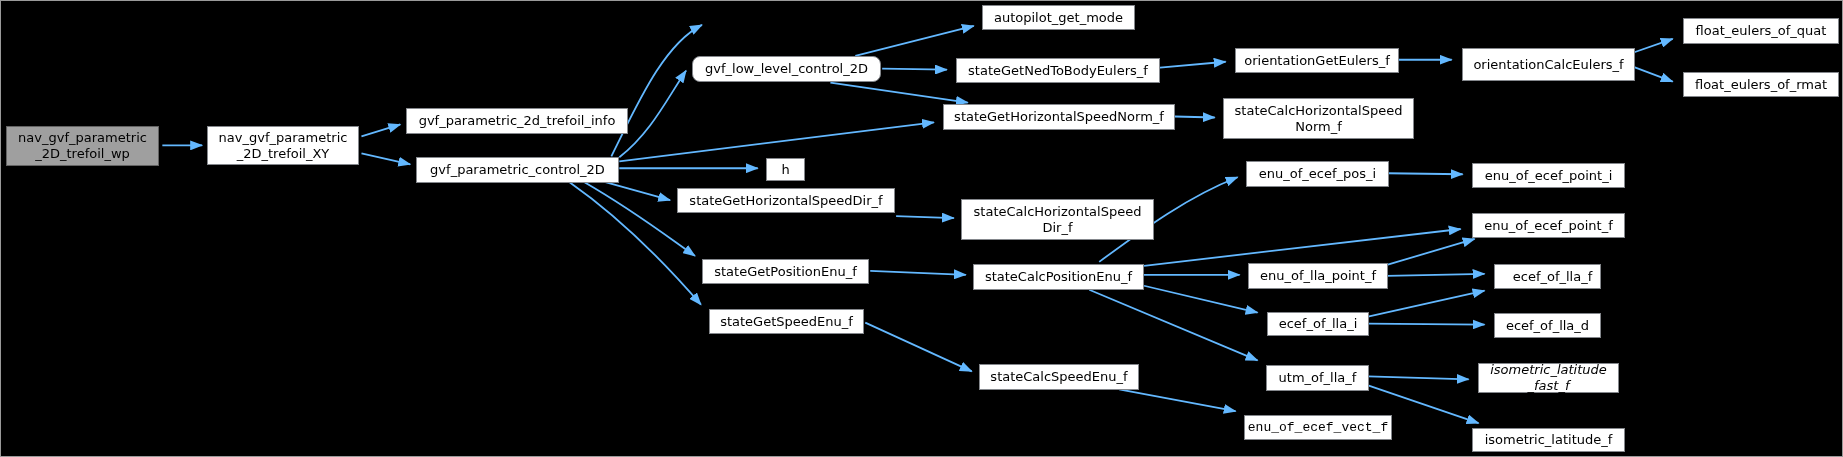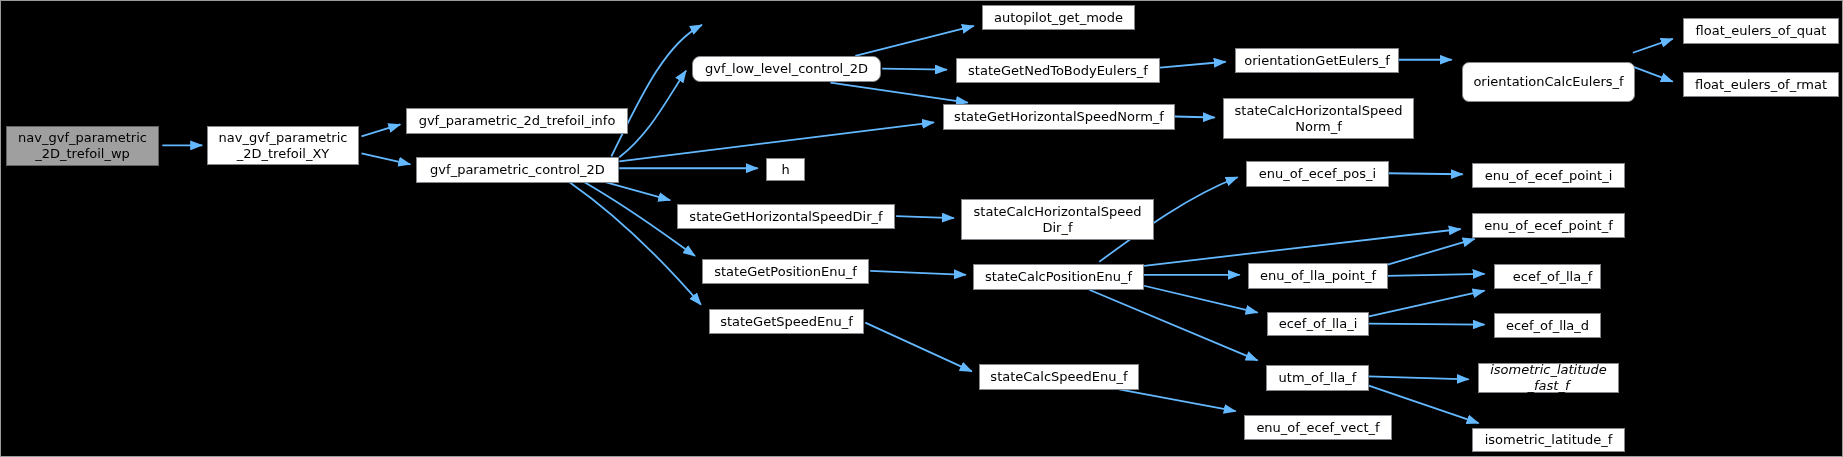--- a/index.html
+++ b/index.html
@@ -87,39 +87,39 @@
 _2D_trefoil_wp</div>
   <div class="node" style="left:206px;top:125px;width:152px;height:39px;">nav_gvf_parametric
 _2D_trefoil_XY</div>
   <div class="node" style="left:405px;top:107px;width:222px;height:26px;">gvf_parametric_2d_trefoil_info</div>
   <div class="node" style="left:415px;top:156px;width:203px;height:26px;">gvf_parametric_control_2D</div>
   <div class="node" style="left:691px;top:55px;width:189px;height:26px;border-radius:8px;">gvf_low_level_control_2D</div>
   <div class="node" style="left:981px;top:4px;width:153px;height:25px;">autopilot_get_mode</div>
   <div class="node" style="left:942px;top:103px;width:232px;height:26px;">stateGetHorizontalSpeedNorm_f</div>
   <div class="node" style="left:955px;top:57px;width:204px;height:25px;">stateGetNedToBodyEulers_f</div>
   <div class="node" style="left:765px;top:157px;width:39px;height:23px;">h</div>
-  <div class="node" style="left:676px;top:203px;width:218px;height:25px;">stateGetHorizontalSpeedDir_f</div>
+  <div class="node" style="left:676px;top:187px;width:218px;height:25px;">stateGetHorizontalSpeedDir_f</div>
   <div class="node" style="left:701px;top:258px;width:167px;height:25px;">stateGetPositionEnu_f</div>
   <div class="node" style="left:708px;top:308px;width:155px;height:25px;">stateGetSpeedEnu_f</div>
   <div class="node" style="left:1222px;top:97px;width:191px;height:41px;">stateCalcHorizontalSpeed
 Norm_f</div>
   <div class="node" style="left:960px;top:198px;width:193px;height:41px;">stateCalcHorizontalSpeed
 Dir_f</div>
   <div class="node" style="left:972px;top:263px;width:171px;height:26px;">stateCalcPositionEnu_f</div>
   <div class="node" style="left:978px;top:363px;width:160px;height:26px;">stateCalcSpeedEnu_f</div>
   <div class="node" style="left:1234px;top:47px;width:164px;height:25px;">orientationGetEulers_f</div>
-  <div class="node" style="left:1461px;top:61px;width:173px;height:40px;border-radius:7px;">orientationCalcEulers_f</div>
+  <div class="node" style="left:1461px;top:47px;width:173px;height:33px;">orientationCalcEulers_f</div>
   <div class="node" style="left:1682px;top:17px;width:156px;height:26px;">float_eulers_of_quat</div>
   <div class="node" style="left:1682px;top:71px;width:156px;height:25px;">float_eulers_of_rmat</div>
   <div class="node" style="left:1245px;top:160px;width:143px;height:26px;text-align:center;">enu_of_ecef_pos_i</div>
   <div class="node" style="left:1471px;top:162px;width:153px;height:25px;">enu_of_ecef_point_i</div>
   <div class="node" style="left:1471px;top:212px;width:153px;height:25px;">enu_of_ecef_point_f</div>
   <div class="node" style="left:1247px;top:262px;width:140px;height:26px;">enu_of_lla_point_f</div>
   <div class="node" style="left:1266px;top:311px;width:102px;height:24px;">ecef_of_lla_i</div>
   <div class="node" style="left:1493px;top:263px;width:107px;height:25px;padding-left:14px;">ecef_of_lla_f</div>
   <div class="node" style="left:1493px;top:312px;width:107px;height:25px;">ecef_of_lla_d</div>
   <div class="node" style="left:1265px;top:364px;width:103px;height:26px;">utm_of_lla_f</div>
-  <div class="node" style="left:1243px;top:414px;width:148px;height:25px;">enu_of_ecef_vect_f</div>
+  <div class="node" style="left:1243px;top:414px;width:148px;height:25px;font-family:Liberation Mono, monospace;">enu_of_ecef_vect_f</div>
   <div class="node" style="left:1477px;top:362px;width:141px;height:30px;font-style:italic;">isometric_latitude
 _fast_f</div>
   <div class="node" style="left:1471px;top:427px;width:153px;height:24px;">isometric_latitude_f</div>
 
 </div>
 
 </body></html>

